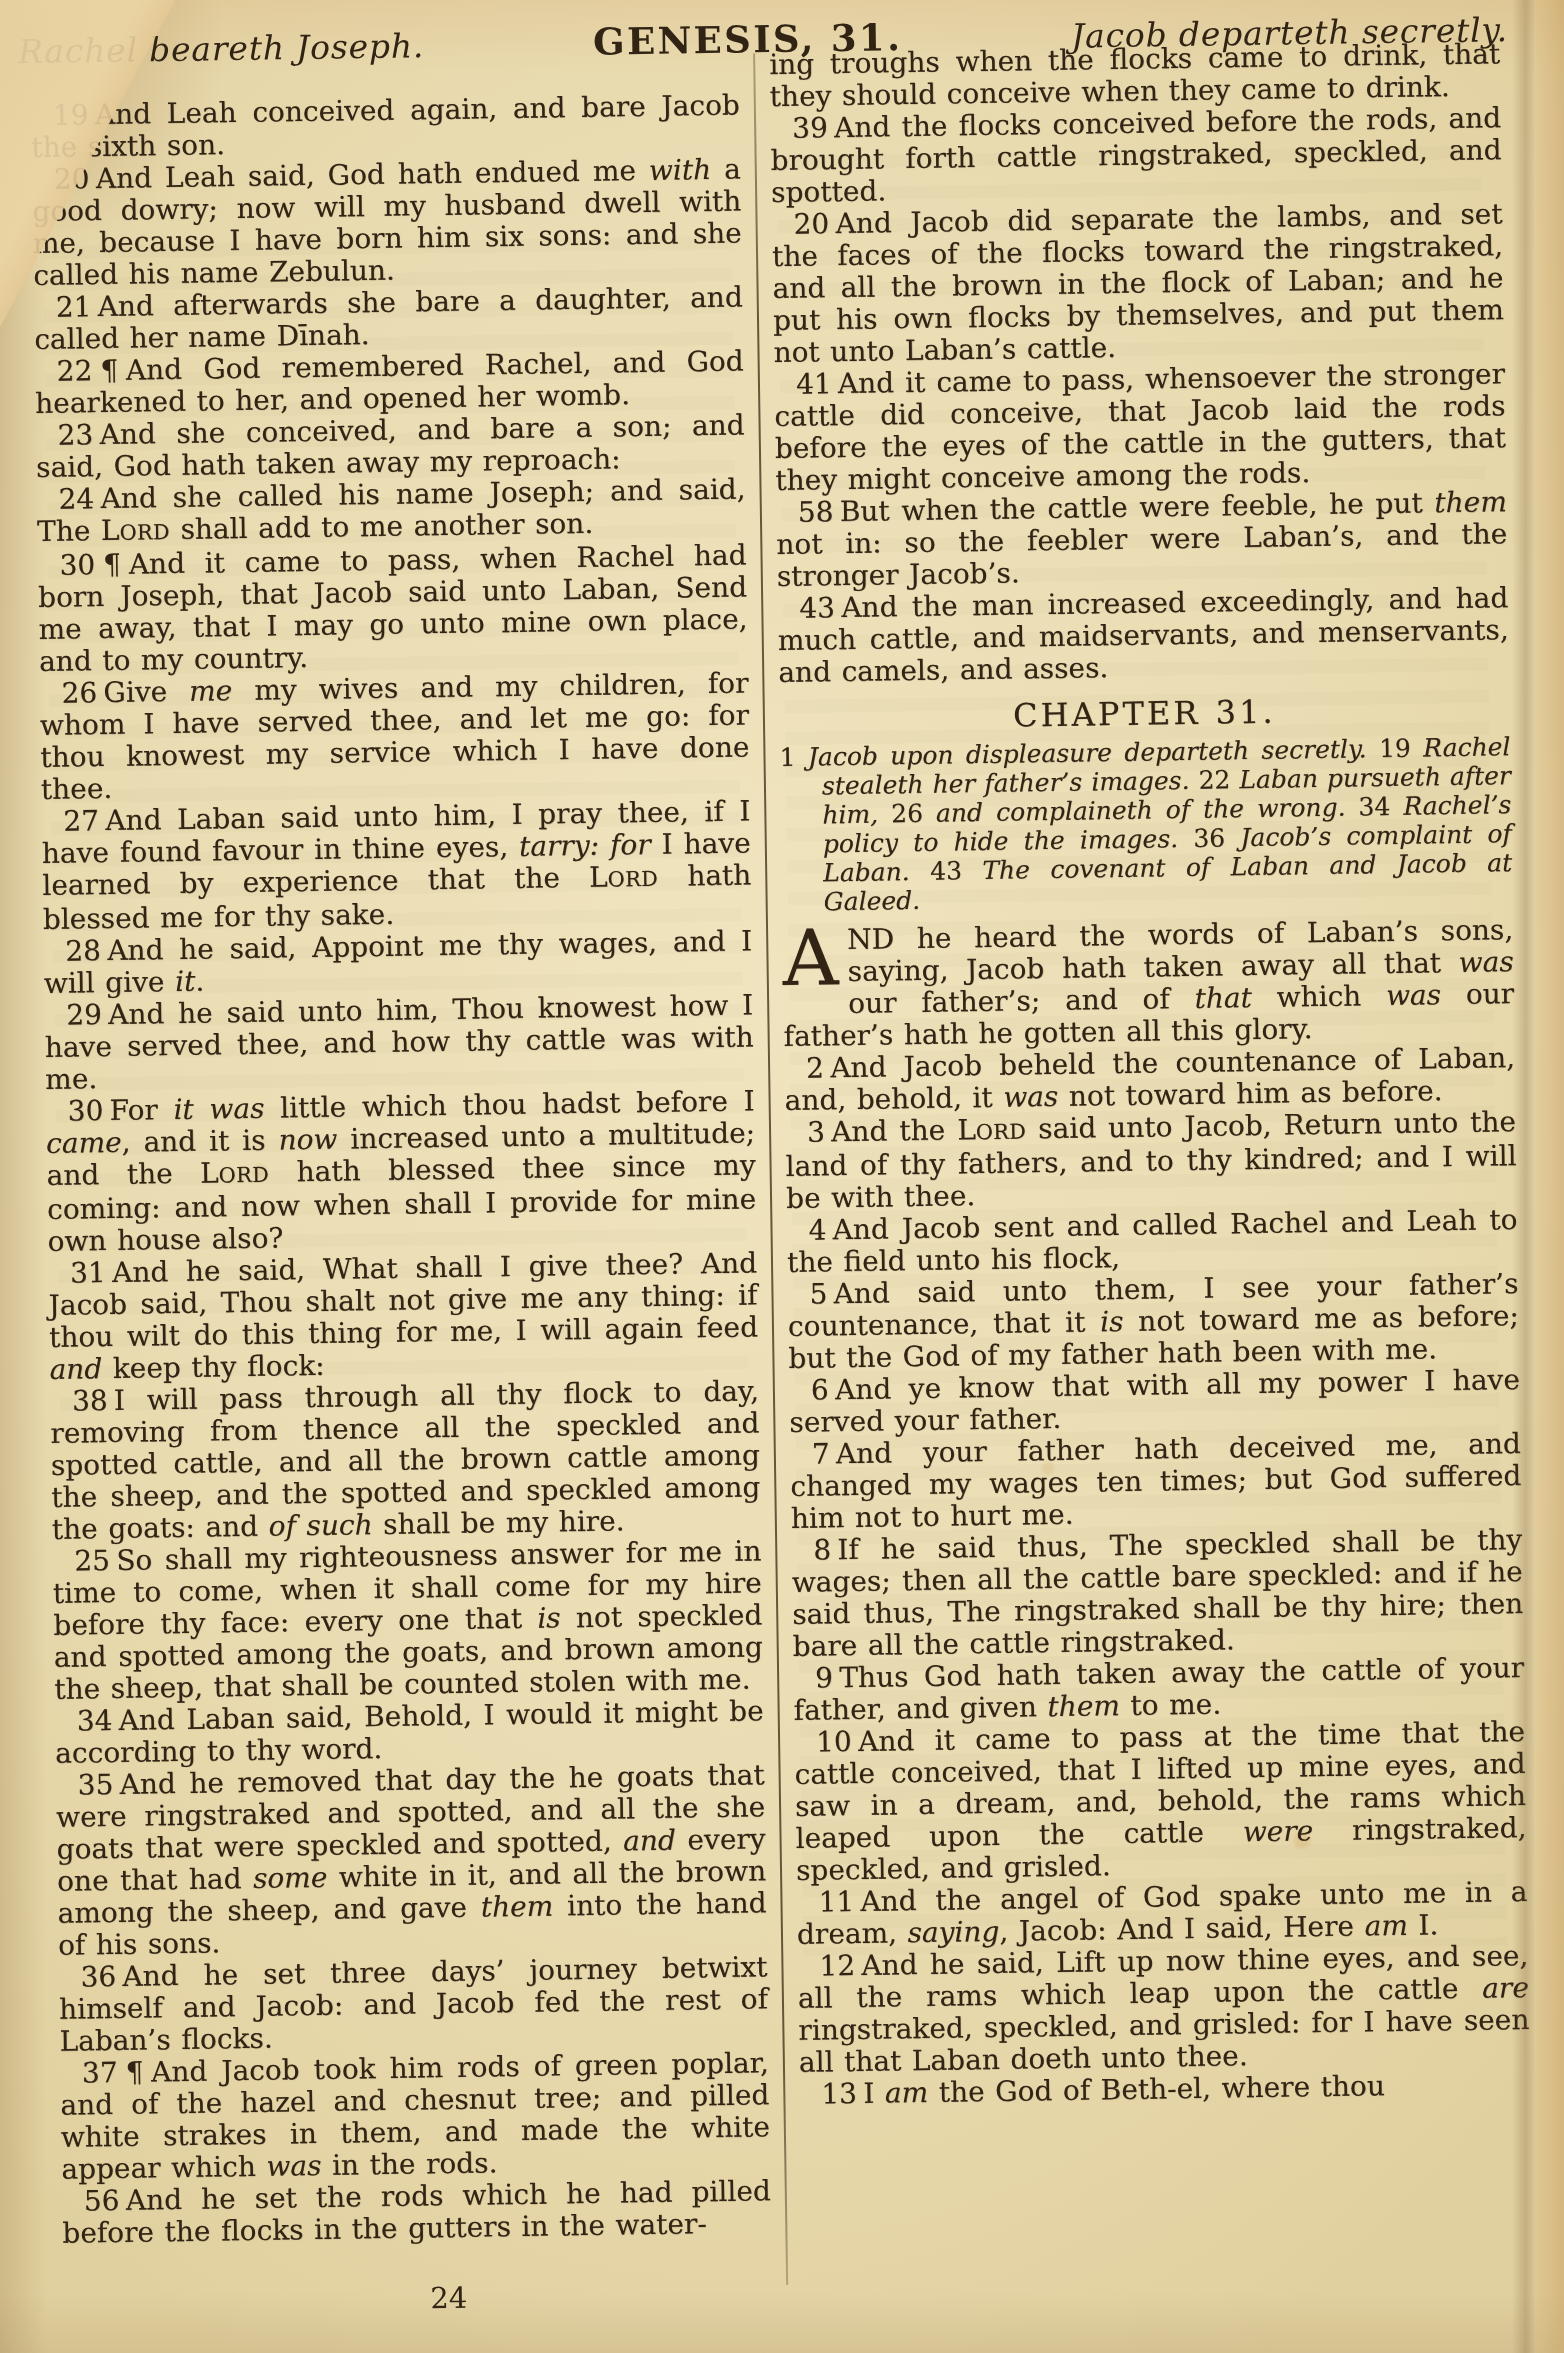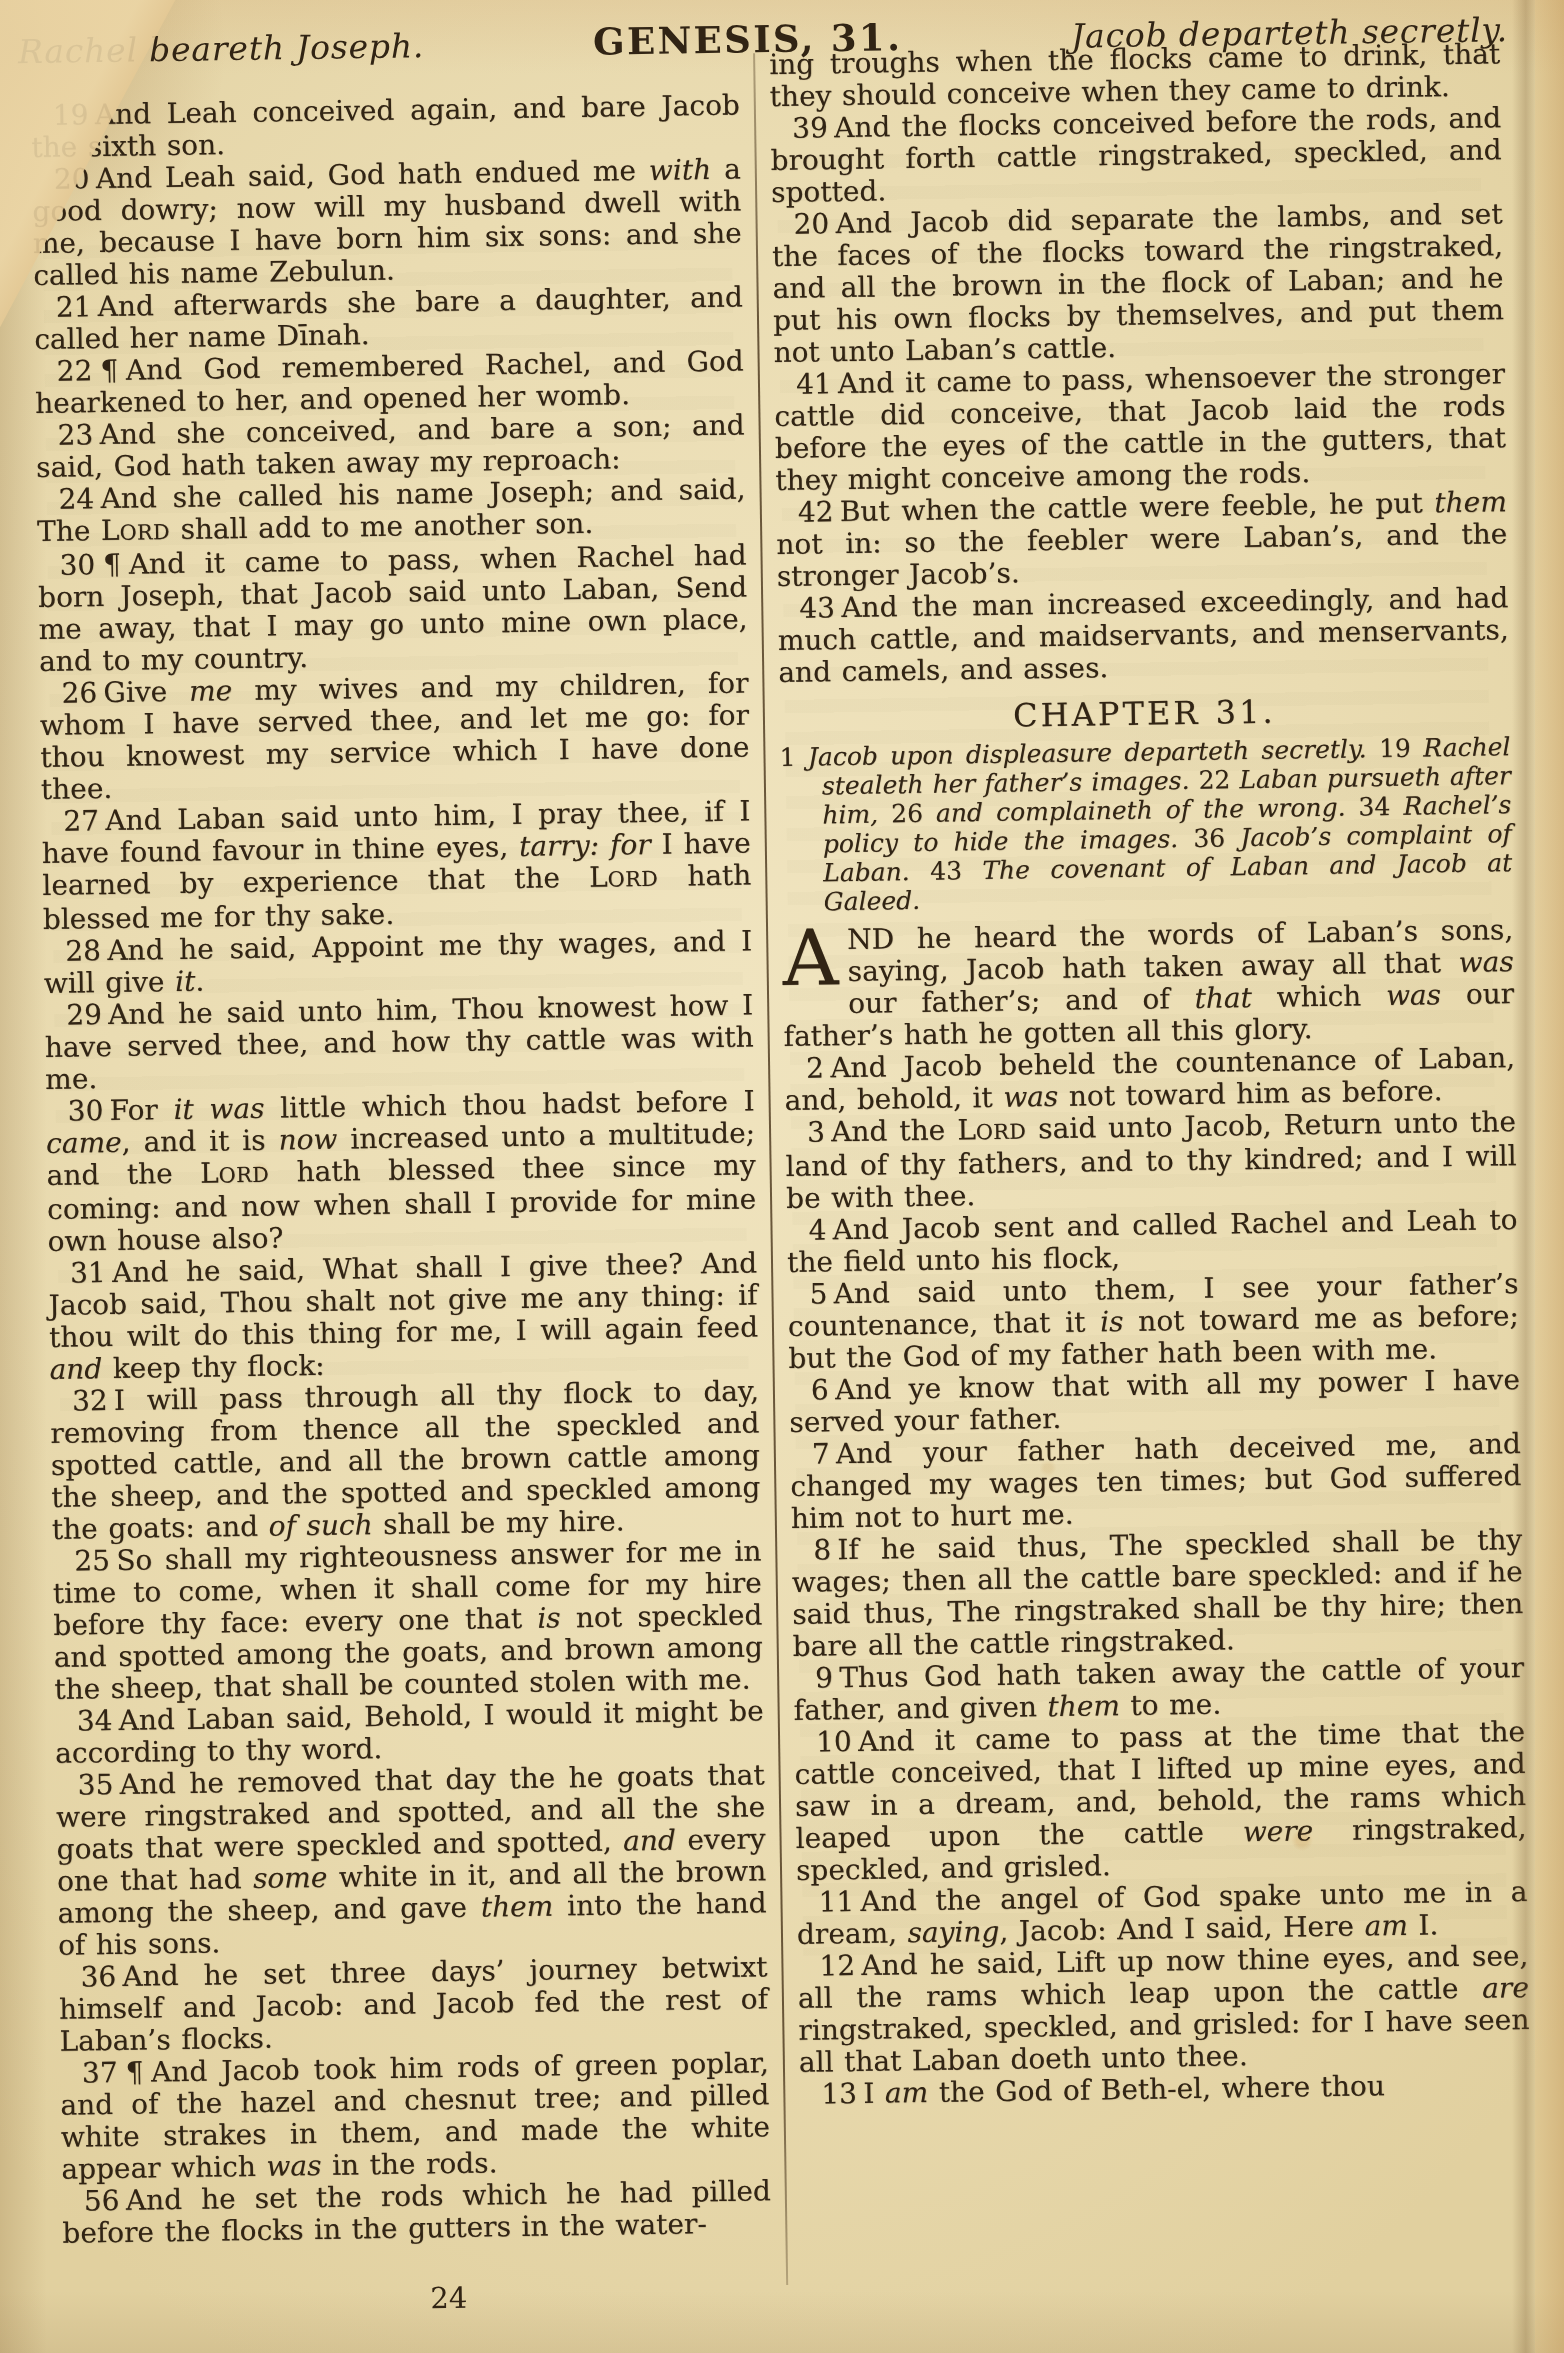--- a/index.html
+++ b/index.html
@@ -90,34 +90,34 @@
         <p class="verse"><span class="vnum">22</span><span class="pilcrow">¶</span><span class="rm">And God remembered Rachel, and God hearkened to her, and opened her womb.</span></p>
         <p class="verse"><span class="vnum">23</span><span class="rm">And she conceived, and bare a son; and said, God hath taken away my reproach:</span></p>
         <p class="verse"><span class="vnum">24</span><span class="rm">And she called his name Joseph; and said, The </span><span class="sc">L<span class="sc-rest">ORD</span></span><span class="rm"> shall add to me another son.</span></p>
         <p class="verse"><span class="vnum">30</span><span class="pilcrow">¶</span><span class="rm">And it came to pass, when Rachel had born Joseph, that Jacob said unto Laban, Send me away, that I may go unto mine own place, and to my country.</span></p>
         <p class="verse"><span class="vnum">26</span><span class="rm">Give </span><em>me</em><span class="rm"> my wives and my children, for whom I have served thee, and let me go: for thou knowest my service which I have done thee.</span></p>
         <p class="verse"><span class="vnum">27</span><span class="rm">And Laban said unto him, I pray thee, if I have found favour in thine eyes, </span><em>tarry: for</em><span class="rm"> I have learned by experience that the </span><span class="sc">L<span class="sc-rest">ORD</span></span><span class="rm"> hath blessed me for thy sake.</span></p>
         <p class="verse"><span class="vnum">28</span><span class="rm">And he said, Appoint me thy wages, and I will give </span><em>it</em><span class="rm">.</span></p>
         <p class="verse"><span class="vnum">29</span><span class="rm">And he said unto him, Thou knowest how I have served thee, and how thy cattle was with me.</span></p>
         <p class="verse"><span class="vnum">30</span><span class="rm">For </span><em>it was</em><span class="rm"> little which thou hadst before I </span><em>came</em><span class="rm">, and it is </span><em>now</em><span class="rm"> increased unto a multitude; and the </span><span class="sc">L<span class="sc-rest">ORD</span></span><span class="rm"> hath blessed thee since my coming: and now when shall I provide for mine own house also?</span></p>
         <p class="verse"><span class="vnum">31</span><span class="rm">And he said, What shall I give thee? And Jacob said, Thou shalt not give me any thing: if thou wilt do this thing for me, I will again feed </span><em>and</em><span class="rm"> keep thy flock:</span></p>
-        <p class="verse"><span class="vnum">32</span><span class="rm">I will pass through all thy flock to day, removing from thence all the speckled and spotted cattle, and all the brown cattle among the sheep, and the spotted and speckled among the goats: and </span><em>of such</em><span class="rm"> shall be my hire.</span></p>
+        <p class="verse"><span class="vnum">38</span><span class="rm">I will pass through all thy flock to day, removing from thence all the speckled and spotted cattle, and all the brown cattle among the sheep, and the spotted and speckled among the goats: and </span><em>of such</em><span class="rm"> shall be my hire.</span></p>
         <p class="verse"><span class="vnum">25</span><span class="rm">So shall my righteousness answer for me in time to come, when it shall come for my hire before thy face: every one that </span><em>is</em><span class="rm"> not speckled and spotted among the goats, and brown among the sheep, that shall be counted stolen with me.</span></p>
         <p class="verse"><span class="vnum">34</span><span class="rm">And Laban said, Behold, I would it might be according to thy word.</span></p>
         <p class="verse"><span class="vnum">35</span><span class="rm">And he removed that day the he goats that were ringstraked and spotted, and all the she goats that were speckled and spotted, </span><em>and</em><span class="rm"> every one that had </span><em>some</em><span class="rm"> white in it, and all the brown among the sheep, and gave </span><em>them</em><span class="rm"> into the hand of his sons.</span></p>
         <p class="verse"><span class="vnum">36</span><span class="rm">And he set three days’ journey betwixt himself and Jacob: and Jacob fed the rest of Laban’s flocks.</span></p>
         <p class="verse"><span class="vnum">37</span><span class="pilcrow">¶</span><span class="rm">And Jacob took him rods of green poplar, and of the hazel and chesnut tree; and pilled white strakes in them, and made the white appear which </span><em>was</em><span class="rm"> in the rods.</span></p>
         <p class="verse"><span class="vnum">56</span><span class="rm">And he set the rods which he had pilled before the flocks in the gutters in the water-</span></p>
       </div>
     <div class="col col-right" id="col-right">
         <p class="verse cont"><span class="rm">ing troughs when the flocks came to drink, that they should conceive when they came to drink.</span></p>
         <p class="verse"><span class="vnum">39</span><span class="rm">And the flocks conceived before the rods, and brought forth cattle ringstraked, speckled, and spotted.</span></p>
         <p class="verse"><span class="vnum">20</span><span class="rm">And Jacob did separate the lambs, and set the faces of the flocks toward the ringstraked, and all the brown in the flock of Laban; and he put his own flocks by themselves, and put them not unto Laban’s cattle.</span></p>
         <p class="verse"><span class="vnum">41</span><span class="rm">And it came to pass, whensoever the stronger cattle did conceive, that Jacob laid the rods before the eyes of the cattle in the gutters, that they might conceive among the rods.</span></p>
-        <p class="verse"><span class="vnum">42</span><span class="rm">But when the cattle were feeble, he put </span><em>them</em><span class="rm"> not in: so the feebler were Laban’s, and the stronger Jacob’s.</span></p>
+        <p class="verse"><span class="vnum">58</span><span class="rm">But when the cattle were feeble, he put </span><em>them</em><span class="rm"> not in: so the feebler were Laban’s, and the stronger Jacob’s.</span></p>
         <p class="verse"><span class="vnum">43</span><span class="rm">And the man increased exceedingly, and had much cattle, and maidservants, and menservants, and camels, and asses.</span></p>
         <p class="chapter-heading">CHAPTER 31.</p>
         <p class="summary"><span class="rm">1 </span><em>Jacob upon displeasure departeth secretly. </em><span class="rm">19 </span><em>Rachel stealeth her father’s images. </em><span class="rm">22 </span><em>Laban pursueth after him, </em><span class="rm">26 </span><em>and complaineth of the wrong. </em><span class="rm">34 </span><em>Rachel’s policy to hide the images. </em><span class="rm">36 </span><em>Jacob’s complaint of Laban. </em><span class="rm">43 </span><em>The covenant of Laban and Jacob at Galeed.</em></p>
         <p class="verse has-dropcap"><span class="dropcap">A</span><span class="rm">ND he heard the words of Laban’s sons, saying, Jacob hath taken away all that </span><em>was</em><span class="rm"> our father’s; and of </span><em>that</em><span class="rm"> which </span><em>was</em><span class="rm"> our father’s hath he gotten all this glory.</span></p>
         <p class="verse"><span class="vnum">2</span><span class="rm">And Jacob beheld the countenance of Laban, and, behold, it </span><em>was</em><span class="rm"> not toward him as before.</span></p>
         <p class="verse"><span class="vnum">3</span><span class="rm">And the </span><span class="sc">L<span class="sc-rest">ORD</span></span><span class="rm"> said unto Jacob, Return unto the land of thy fathers, and to thy kindred; and I will be with thee.</span></p>
         <p class="verse"><span class="vnum">4</span><span class="rm">And Jacob sent and called Rachel and Leah to the field unto his flock,</span></p>
         <p class="verse"><span class="vnum">5</span><span class="rm">And said unto them, I see your father’s countenance, that it </span><em>is</em><span class="rm"> not toward me as before; but the God of my father hath been with me.</span></p>
         <p class="verse"><span class="vnum">6</span><span class="rm">And ye know that with all my power I have served your father.</span></p>
         <p class="verse"><span class="vnum">7</span><span class="rm">And your father hath deceived me, and changed my wages ten times; but God suffered him not to hurt me.</span></p>

